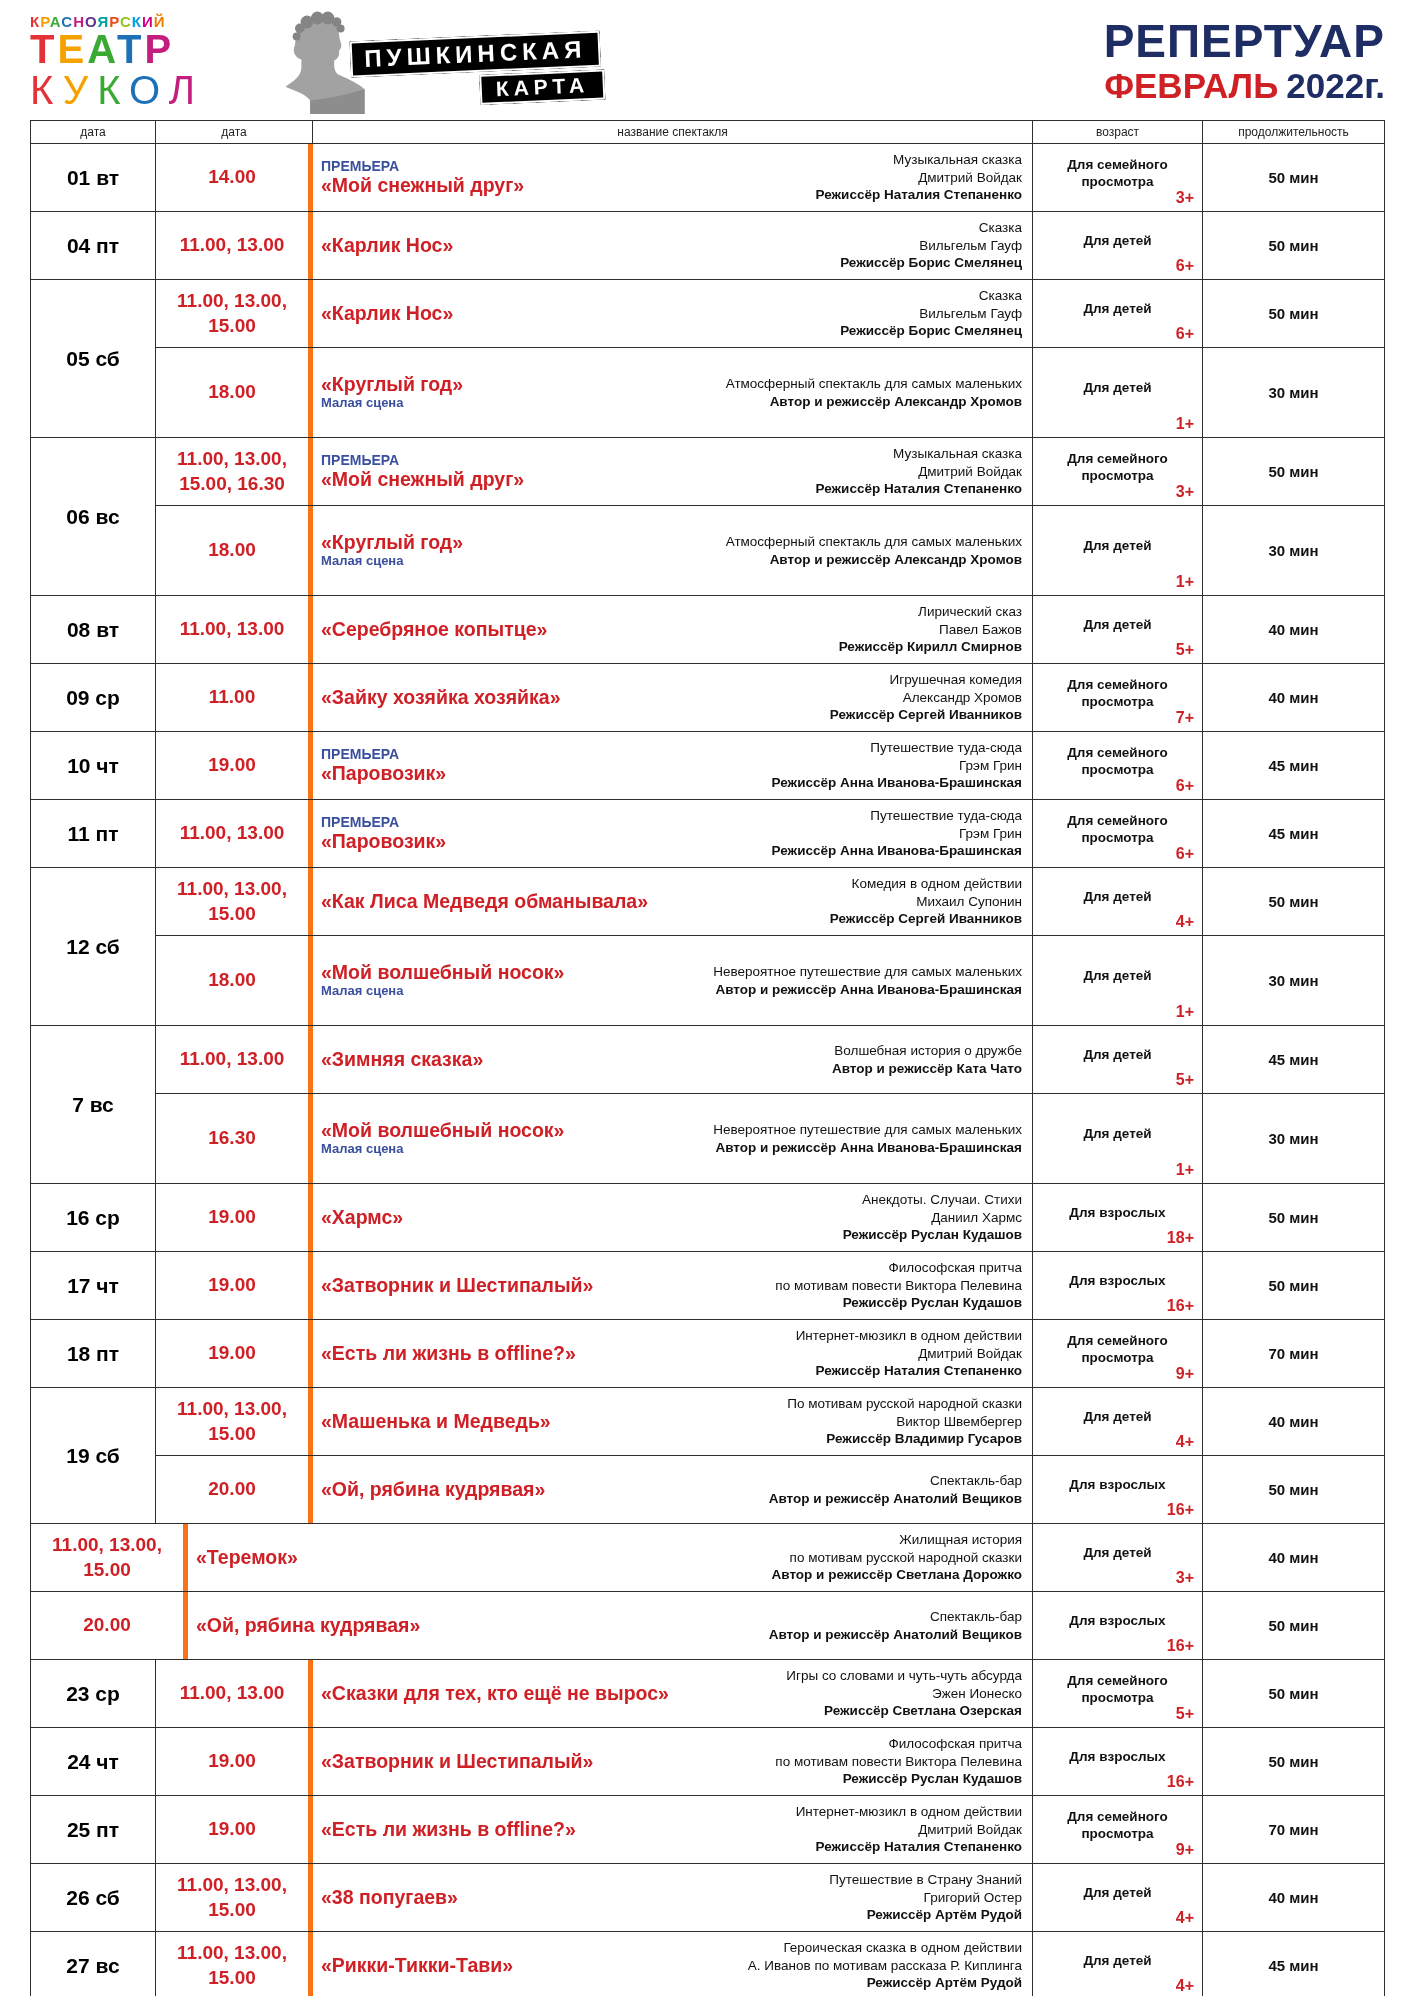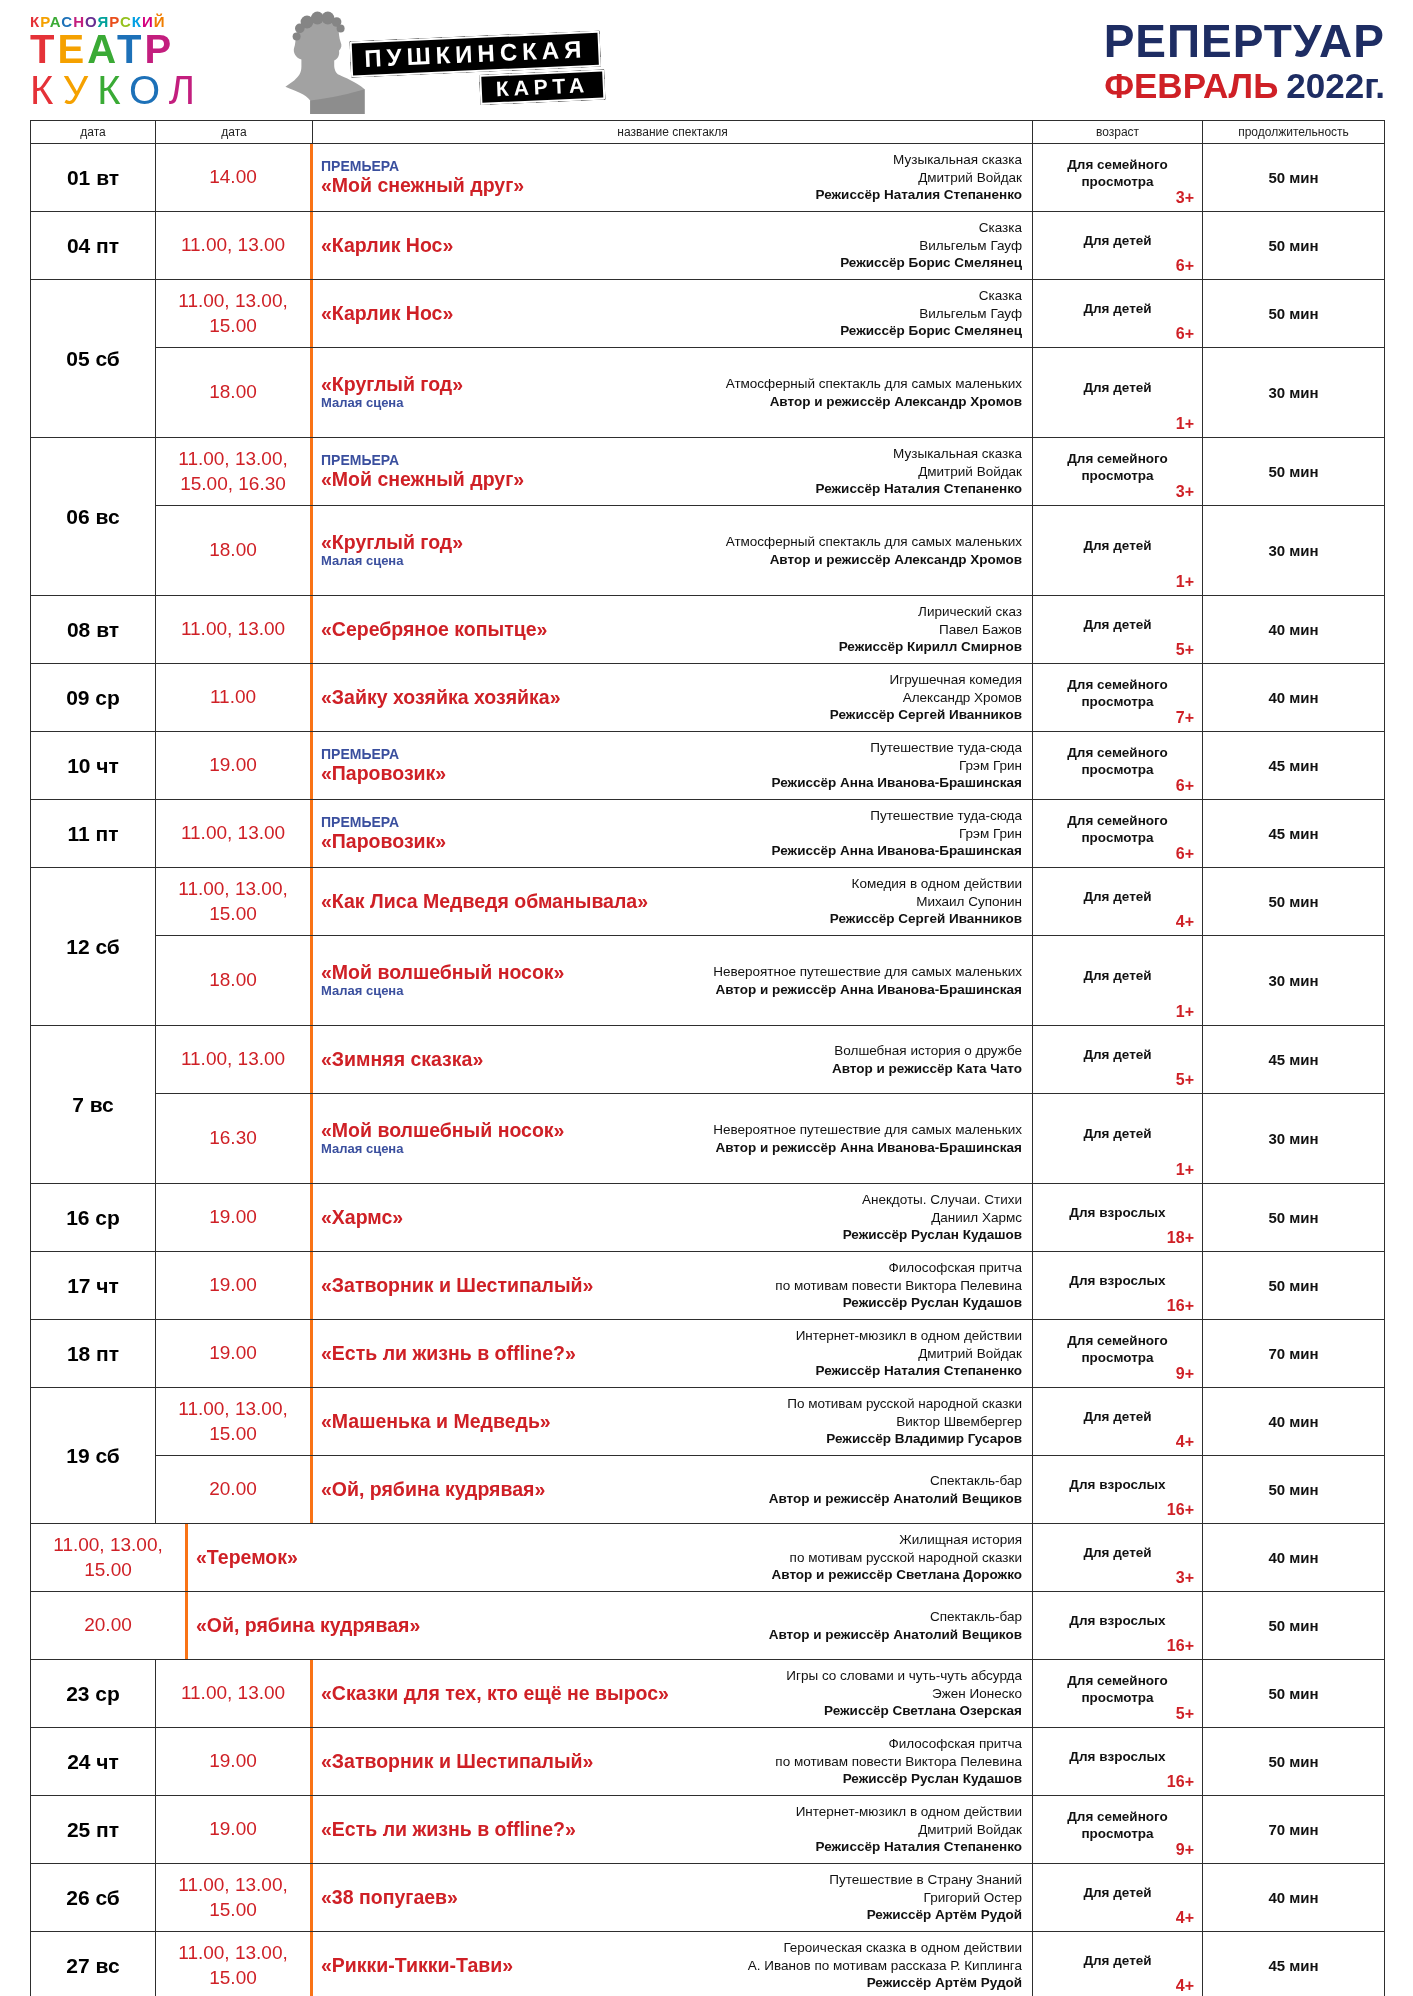--- a/index.html
+++ b/index.html
@@ -42,22 +42,22 @@
   .w-dur { width:181px; flex:none; }
 
   .group { display:flex; }
   .date-cell { width:125px; flex:none; border-right:1px solid #2e2e2e; border-bottom:1px solid #2e2e2e;
                display:flex; align-items:center; justify-content:center;
                font-weight:bold; font-size:21px; color:#000; }
   .rows { flex:1; display:flex; flex-direction:column; }
   .row { display:flex; border-bottom:1px solid #2e2e2e; min-height:68px; }
   .row.tall { min-height:90px; }
 
-  .time-cell { width:157px; flex:none; border-right:3px solid #f97316; display:flex; align-items:center;
-               justify-content:center; text-align:center; color:var(--red); font-weight:normal;
+  .time-cell { width:157px; flex:none; border-right:5px solid #f97316; display:flex; align-items:center;
+               justify-content:center; text-align:center; color:var(--red); font-weight:bold;
                font-size:19px; line-height:1.3; padding:2px 10px; }
   .title-cell { flex:1; border-right:1px solid #2e2e2e; display:flex; align-items:center;
                 justify-content:space-between; gap:12px; padding:4px 10px 4px 8px; }
   .title-left { min-width:0; }
   .premiere { color:var(--blue); font-weight:bold; font-size:14px; line-height:1.15; }
   .show-title { color:var(--red); font-weight:bold; font-size:19.5px; line-height:1.15; }
   .stage { color:var(--blue); font-weight:bold; font-size:13px; line-height:1.3; }
   .title-right { text-align:right; font-size:13.5px; line-height:1.32; color:#111; }
   .director { font-weight:bold; }
 

